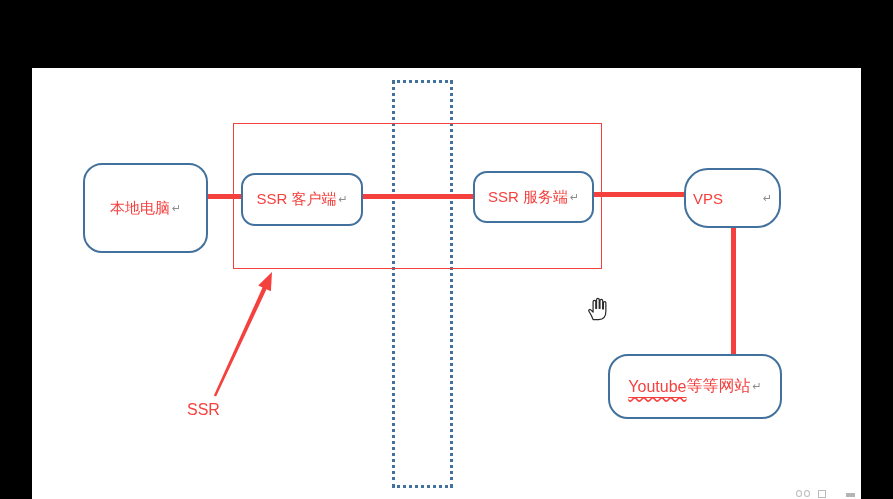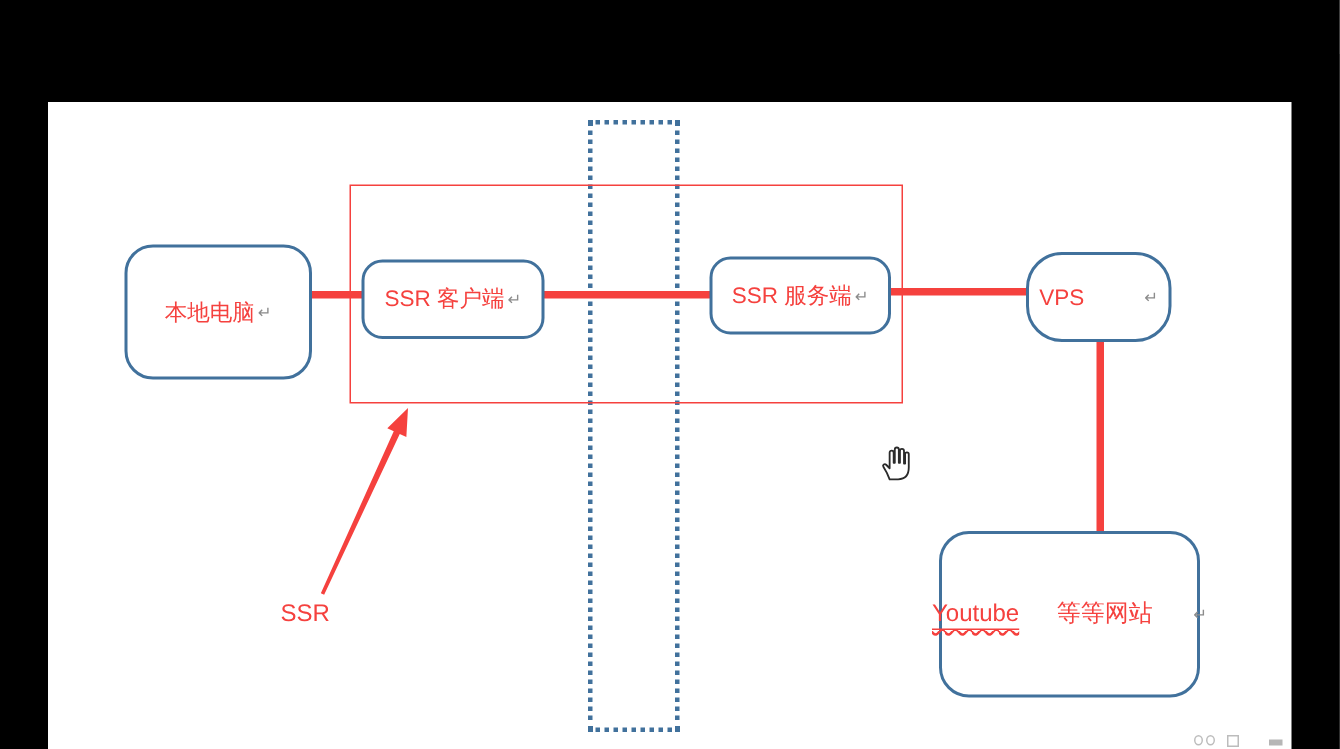--- a/index.html
+++ b/index.html
@@ -57,21 +57,21 @@
     justify-content: center;
     color: #F5413E;
     font-size: 15px;
     white-space: nowrap;
     z-index: 5;
   }
   #node-local   { left: 83px;  top: 127px; width: 125px; height: 90px; border-radius: 19px; }
   #node-client  { left: 241px; top: 137px; width: 122px; height: 53px; }
   #node-server  { left: 473px; top: 135px; width: 121px; height: 52px; align-items: center; }
   #node-vps     { left: 684px; top: 132px; width: 97px;  height: 60px; border-radius: 24px; gap: 38px; }
-  #node-youtube { left: 626px; top: 318px; width: 174px; height: 111px; border-radius: 20px; font-size: 16px; gap: 25px; }
+  #node-youtube { left: 608px; top: 318px; width: 174px; height: 65px; border-radius: 20px; font-size: 16px; }
   .ret-mark {
     color: #8c8c8c;
     font-size: 11px;
     margin-left: 2px;
     align-self: center;
   }
   .yt-spell {
     text-decoration-line: underline;
     text-decoration-style: wavy;
     text-decoration-color: #F5413E;

